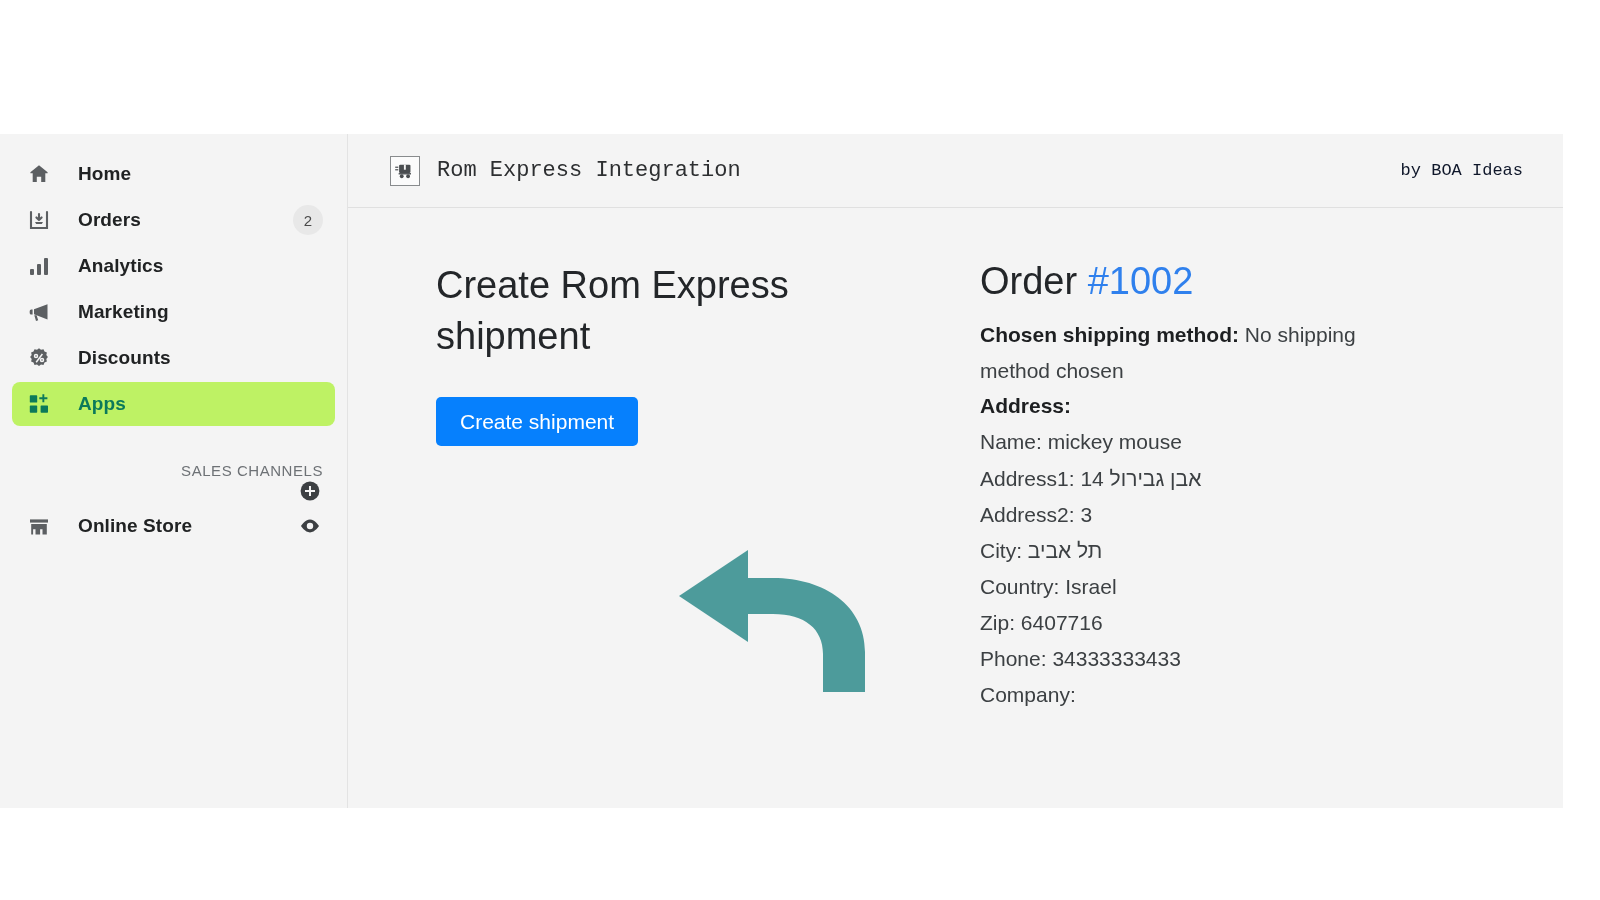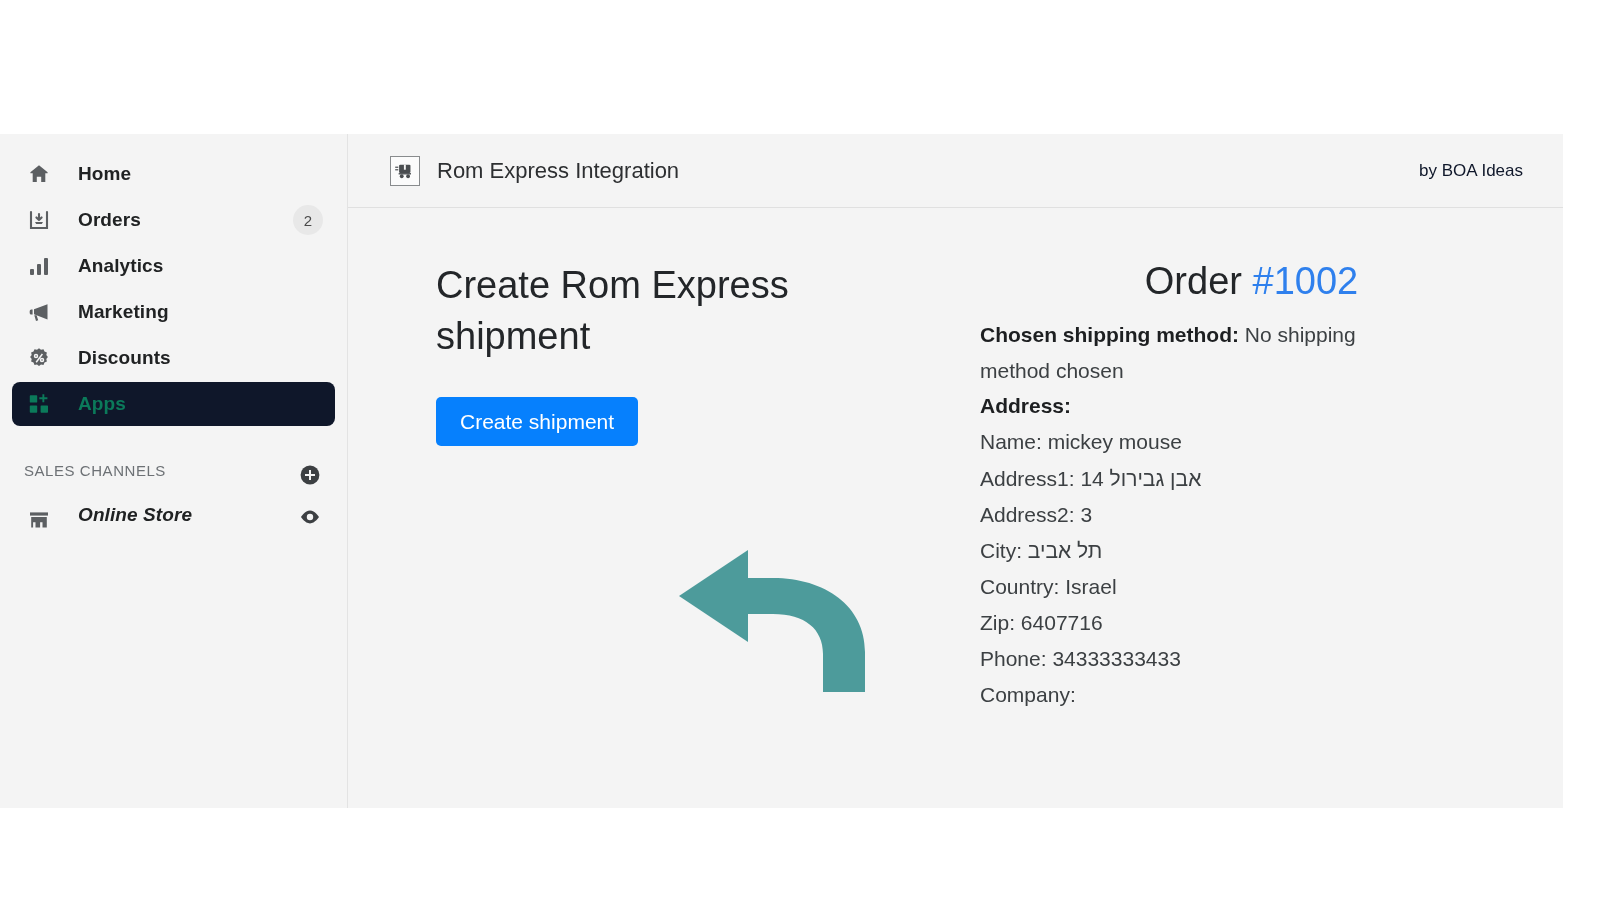--- a/index.html
+++ b/index.html
@@ -38,21 +38,21 @@
   .nav-item {
     display: flex;
     align-items: center;
     height: 44px;
     margin: 2px 12px;
     padding: 0 12px;
     border-radius: 8px;
     box-sizing: border-box;
     cursor: pointer;
   }
-  .nav-item.active { background: #0f172a; }
+  .nav-item.active { background: #bef264; }
 
   .nav-icon {
     width: 30px;
     height: 30px;
     flex-shrink: 0;
     display: flex;
     align-items: center;
     justify-content: center;
     color: #5c5f62;
   }
@@ -76,25 +76,26 @@
     background: #e8e8e8;
     color: #4a4a4a;
     font-size: 15px;
     display: flex;
     align-items: center;
     justify-content: center;
   }
 
   .section-head {
     display: flex;
-    align-items: flex-start;
+    align-items: flex-end;
     height: 40px;
     margin: 36px 12px 2px 12px;
     padding: 0 12px;
     box-sizing: border-box;
+    flex-direction: column;
   }
   .section-title {
     font-size: 15px;
     color: #6d7175;
     letter-spacing: .55px;
     font-weight: 400;
     white-space: nowrap;
   }
   .section-action {
     margin-left: auto;
@@ -102,28 +103,27 @@
     height: 26px;
     color: #3c3f42;
     display: flex;
     align-items: center;
     justify-content: center;
     cursor: pointer;
   }
 
   .channel-item {
     display: flex;
-    align-items: flex-start;
+    align-items: center;
     height: 44px;
     margin: 2px 12px;
     padding: 0 12px;
     border-radius: 8px;
     box-sizing: border-box;
     cursor: pointer;
-    font-style: italic;
   }
   .channel-action {
     margin-left: auto;
     width: 26px;
     height: 26px;
     color: #3c3f42;
     display: flex;
     align-items: center;
     justify-content: center;
     cursor: pointer;
@@ -140,20 +140,21 @@
   }
 
   #app-header {
     height: 74px;
     flex-shrink: 0;
     border-bottom: 1px solid #e0e0e0;
     display: flex;
     align-items: center;
     padding: 0 40px 0 42px;
     box-sizing: border-box;
+    font-family: Liberation Mono, monospace;
   }
 
   #app-icon-box {
     width: 30px;
     height: 30px;
     border: 1px solid #888b8d;
     box-sizing: border-box;
     display: flex;
     align-items: center;
     justify-content: center;
@@ -221,21 +222,20 @@
     padding-left: 74px;
     box-sizing: border-box;
   }
 
   #order-heading {
     font-size: 38px;
     font-weight: 400;
     color: #232629;
     margin: 0 0 14px 0;
     white-space: nowrap;
-    text-align: center;
   }
   #order-number { color: #2f80ed; }
 
   .detail-line {
     font-size: 21px;
     line-height: 1.70;
     color: #3c4043;
     max-width: 430px;
   }
   .detail-line b { color: #1d1f21; font-weight: 700; }

